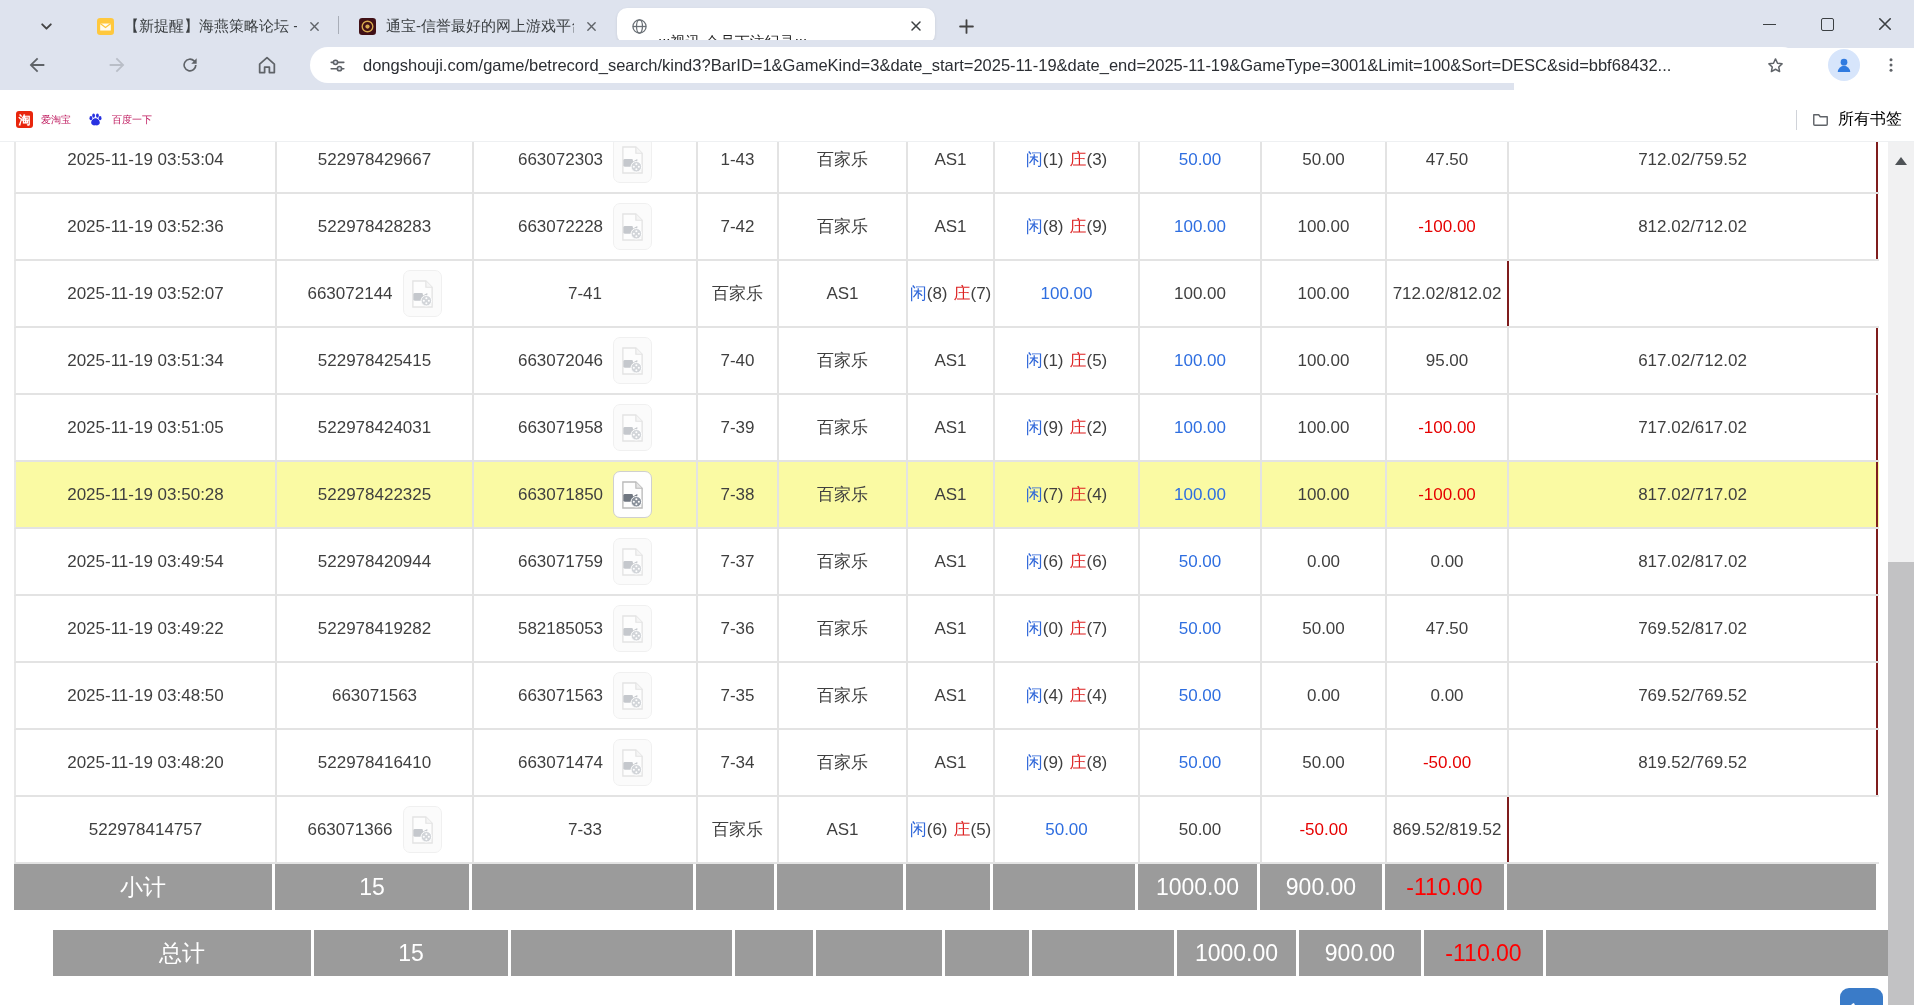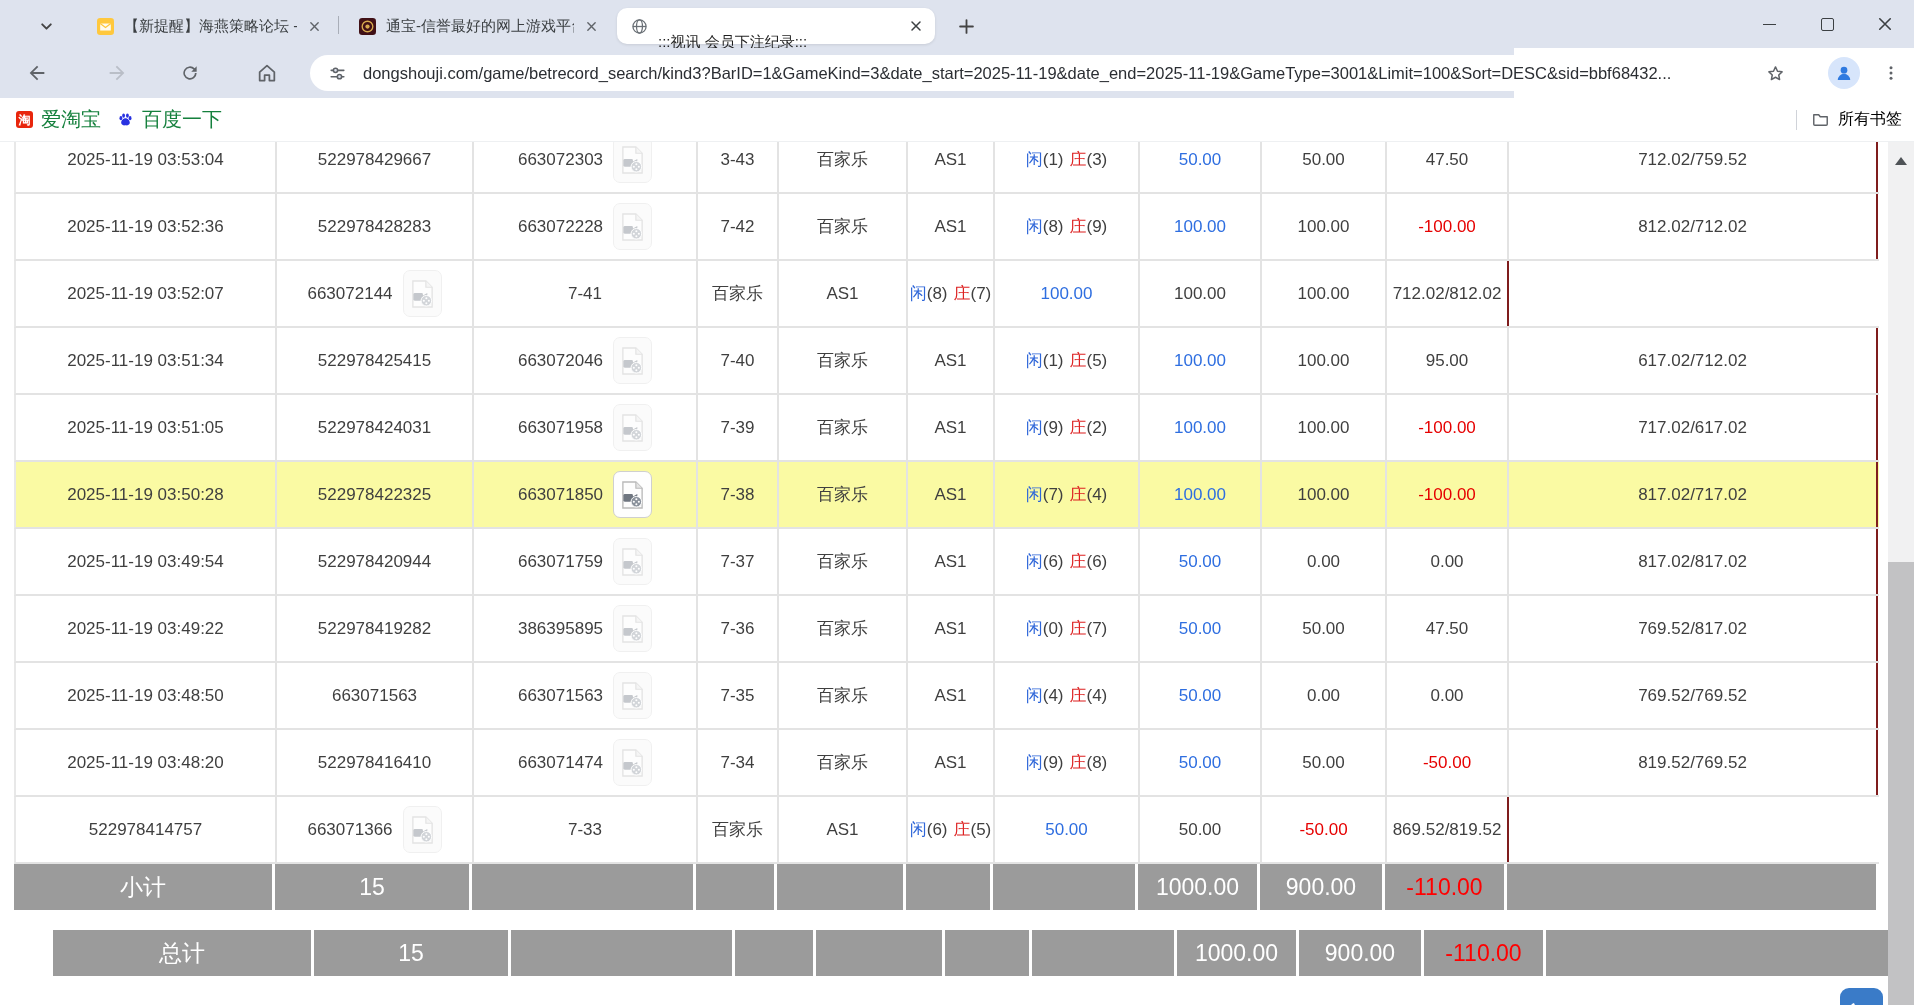--- a/index.html
+++ b/index.html
@@ -18,32 +18,32 @@
   .tab.active{left:617px;width:318px;background:#fff;box-shadow:0 1px 3px rgba(0,0,0,.10);}
   .tab.active .tab-title{color:#1f1f1f;margin-top:32px;}
   .tab-sep{position:absolute;left:338px;top:16px;width:1px;height:18px;background:#a9aeb8;}
   .newtab{position:absolute;left:952px;top:12px;width:28px;height:28px;display:flex;align-items:center;justify-content:center;border-radius:50%;}
   .wincontrols{position:absolute;right:0;top:0;height:48px;display:flex;}
   .winbtn{width:58px;height:48px;display:flex;align-items:center;justify-content:center;}
   .glyph-min{width:13px;height:0;border-top:1.6px solid #3c4043;}
   .glyph-max{width:11px;height:11px;border:1.6px solid #3c4043;border-radius:2px;}
 
   
-  .toolbar{position:absolute;left:0;top:48px;width:1514px;height:50px;background:#dee3ee;}
+  .toolbar{position:absolute;left:0;top:40px;width:1514px;height:50px;background:#dee3ee;}
   .navbtn{position:absolute;top:8px;width:34px;height:34px;display:flex;align-items:center;justify-content:center;border-radius:50%;}
   .omnibox{position:absolute;left:310px;top:7px;width:1490px;height:36px;background:#fff;border-radius:18px;display:flex;align-items:center;padding:0 14px 0 18px;box-sizing:border-box;}
   .omni-url{font-size:16.5px;color:#2b2e33;white-space:nowrap;overflow:hidden;flex:1;margin-left:16px;}
   .avatar{position:absolute;left:1828px;top:9px;width:32px;height:32px;border-radius:50%;background:#d7e5fb;display:flex;align-items:center;justify-content:center;}
   .menubtn{position:absolute;left:1874px;top:8px;width:34px;height:34px;display:flex;align-items:center;justify-content:center;}
 
   
   .bookmarks{position:absolute;left:0;top:98px;width:1914px;height:44px;background:#fff;display:flex;align-items:center;border-bottom:1px solid #eef0f2;box-sizing:border-box;}
   .bm{display:flex;align-items:center;margin-left:16px;}
   .bm .bm-ic{width:17px;height:17px;margin-right:8px;display:flex;align-items:center;justify-content:center;}
-  .bm .bm-label{font-size:20px;color:#15803d;}
+  .bm .bm-label{font-size:10px;color:#be185d;}
   .bm-spacer{flex:1;}
   .bm-divider{width:1px;height:20px;background:#d0d3d9;margin-right:14px;}
   .allbm{display:flex;align-items:center;margin-right:12px;}
   .allbm .bm-label{margin-left:8px;}
   .tb-ic{width:17px;height:17px;border-radius:3px;background:#e8250c;color:#fff;font-size:12px;font-weight:bold;display:flex;align-items:center;justify-content:center;line-height:1;}
 
   
   .content{position:absolute;left:0;top:142px;width:1914px;height:863px;background:#fff;overflow:hidden;}
   .tablewrap{position:absolute;left:14px;top:-15px;width:1865px;}
   .trow{display:grid;grid-template-columns:261px 197px 224px 81px 129px 87px 145px 122px 125px 122px 369px;height:65px;border-bottom:2px solid #e3e3e3;border-left:2px solid #e8e8e8;}
@@ -261,21 +261,21 @@
                 <circle cx="17" cy="22" r="5.5" fill="#a7adb5" stroke="#fff"></circle>
                 <g fill="#fff">
                   <circle cx="17" cy="19.4" r="1.1"></circle>
                   <circle cx="17" cy="24.6" r="1.1"></circle>
                   <circle cx="14.4" cy="22" r="1.1"></circle>
                   <circle cx="19.6" cy="22" r="1.1"></circle>
                 </g>
               </svg>
             </span>
         </div>
-        <div class="c">3-43</div>
+        <div class="c">1-43</div>
         <div class="c">百家乐</div>
         <div class="c">AS1</div>
         <div class="c">
             <span class="pl">闲</span>
             <span>(1)</span>
             <span class="bk">庄</span>
             <span>(3)</span>
           </div>
         <div class="c blue">50.00</div>
         <div class="c">50.00</div>
@@ -495,21 +495,21 @@
         <div class="c blue">50.00</div>
         <div class="c">0.00</div>
         <div class="c">0.00</div>
         <div class="c">817.02/817.02</div>
       </div>
 
       <div class="trow">
         <div class="c">2025-11-19 03:49:22</div>
         <div class="c">522978419282</div>
         <div class="c">
-            <span>386395895</span>
+            <span>582185053</span>
           <span class="vbtn">
               <svg width="25" height="30" viewBox="0 0 26 30">
                 <path d="M3 1.5h13.5l6.5 6.5v20.5H3z" fill="#fdfdfd" stroke="#c9c9c9" stroke-width="1.4"></path>
                 <path d="M16.5 1.5v6.5H23" fill="#ececec" stroke="#c9c9c9" stroke-width="1.2"></path>
                 <rect x="3.5" y="14" width="10" height="8" rx="1.5" fill="#8d939c"></rect>
                 <path d="M13.5 16.5l4.5-2.5v8l-4.5-2.5z" fill="#8d939c"></path>
                 <circle cx="17" cy="22" r="5.5" fill="#a7adb5" stroke="#fff"></circle>
                 <g fill="#fff">
                   <circle cx="17" cy="19.4" r="1.1"></circle>
                   <circle cx="17" cy="24.6" r="1.1"></circle>

